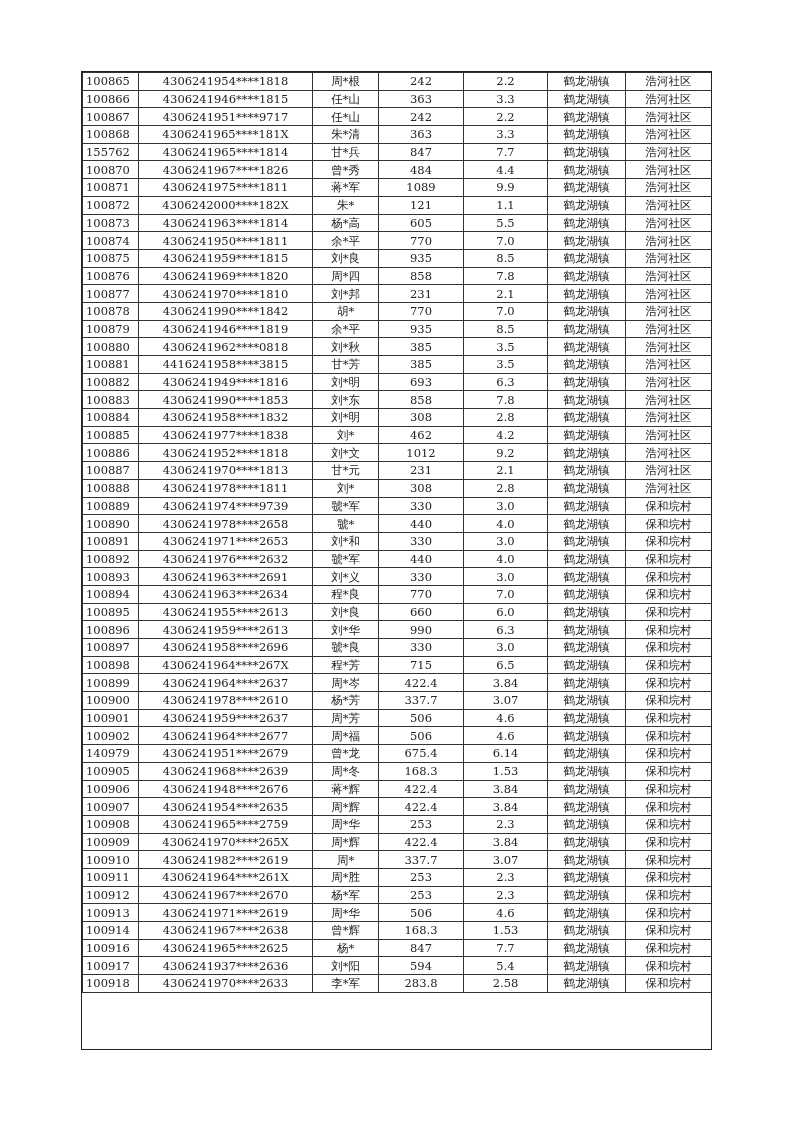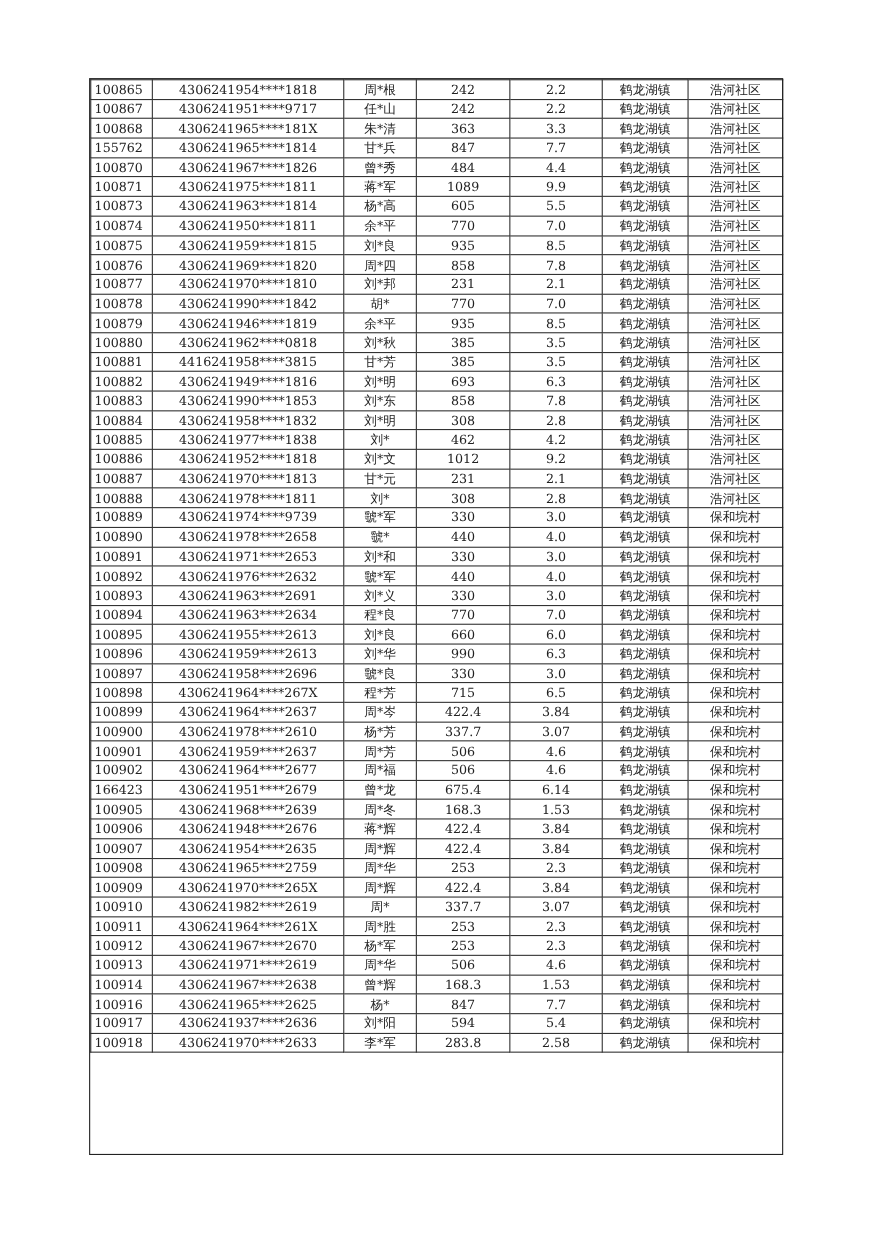--- a/index.html
+++ b/index.html
@@ -41,20 +41,29 @@
       <tr>
         <td class="c-no">100865</td>
         <td>4306241954****1818</td>
         <td>周*根</td>
         <td>242</td>
         <td>2.2</td>
         <td>鹤龙湖镇</td>
         <td>浩河社区</td>
       </tr>
       <tr>
+        <td class="c-no">100866</td>
+        <td>4306241946****1815</td>
+        <td>任*山</td>
+        <td>363</td>
+        <td>3.3</td>
+        <td>鹤龙湖镇</td>
+        <td>浩河社区</td>
+      </tr>
+      <tr>
         <td class="c-no">100867</td>
         <td>4306241951****9717</td>
         <td>任*山</td>
         <td>242</td>
         <td>2.2</td>
         <td>鹤龙湖镇</td>
         <td>浩河社区</td>
       </tr>
       <tr>
         <td class="c-no">100868</td>
@@ -86,20 +95,29 @@
       <tr>
         <td class="c-no">100871</td>
         <td>4306241975****1811</td>
         <td>蒋*军</td>
         <td>1089</td>
         <td>9.9</td>
         <td>鹤龙湖镇</td>
         <td>浩河社区</td>
       </tr>
       <tr>
+        <td class="c-no">100872</td>
+        <td>4306242000****182X</td>
+        <td>朱*</td>
+        <td>121</td>
+        <td>1.1</td>
+        <td>鹤龙湖镇</td>
+        <td>浩河社区</td>
+      </tr>
+      <tr>
         <td class="c-no">100873</td>
         <td>4306241963****1814</td>
         <td>杨*高</td>
         <td>605</td>
         <td>5.5</td>
         <td>鹤龙湖镇</td>
         <td>浩河社区</td>
       </tr>
       <tr>
         <td class="c-no">100874</td>
@@ -356,21 +374,21 @@
       <tr>
         <td class="c-no">100902</td>
         <td>4306241964****2677</td>
         <td>周*福</td>
         <td>506</td>
         <td>4.6</td>
         <td>鹤龙湖镇</td>
         <td>保和垸村</td>
       </tr>
       <tr>
-        <td class="c-no">166423</td>
+        <td class="c-no">140979</td>
         <td>4306241951****2679</td>
         <td>曾*龙</td>
         <td>675.4</td>
         <td>6.14</td>
         <td>鹤龙湖镇</td>
         <td>保和垸村</td>
       </tr>
       <tr>
         <td class="c-no">100905</td>
         <td>4306241968****2639</td>

